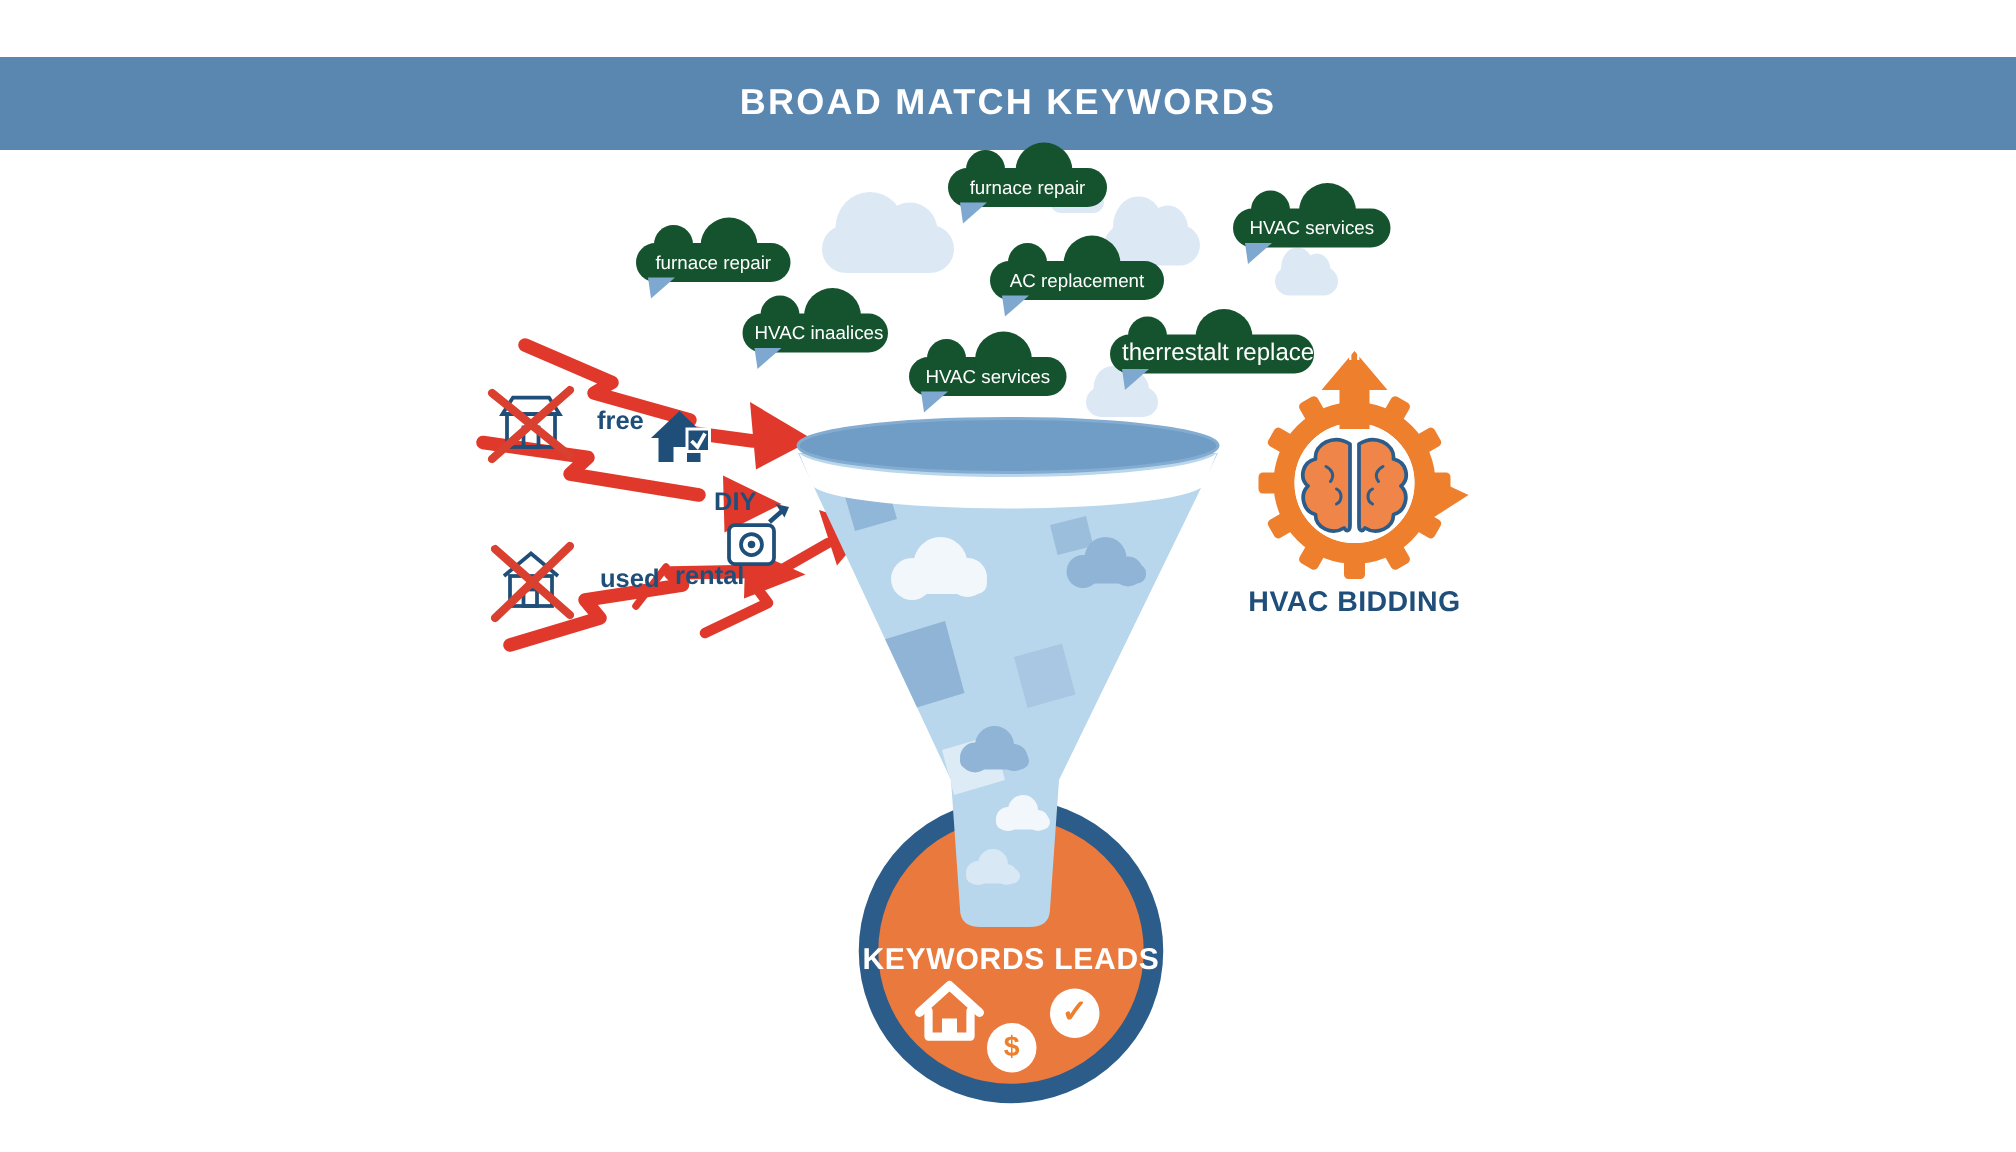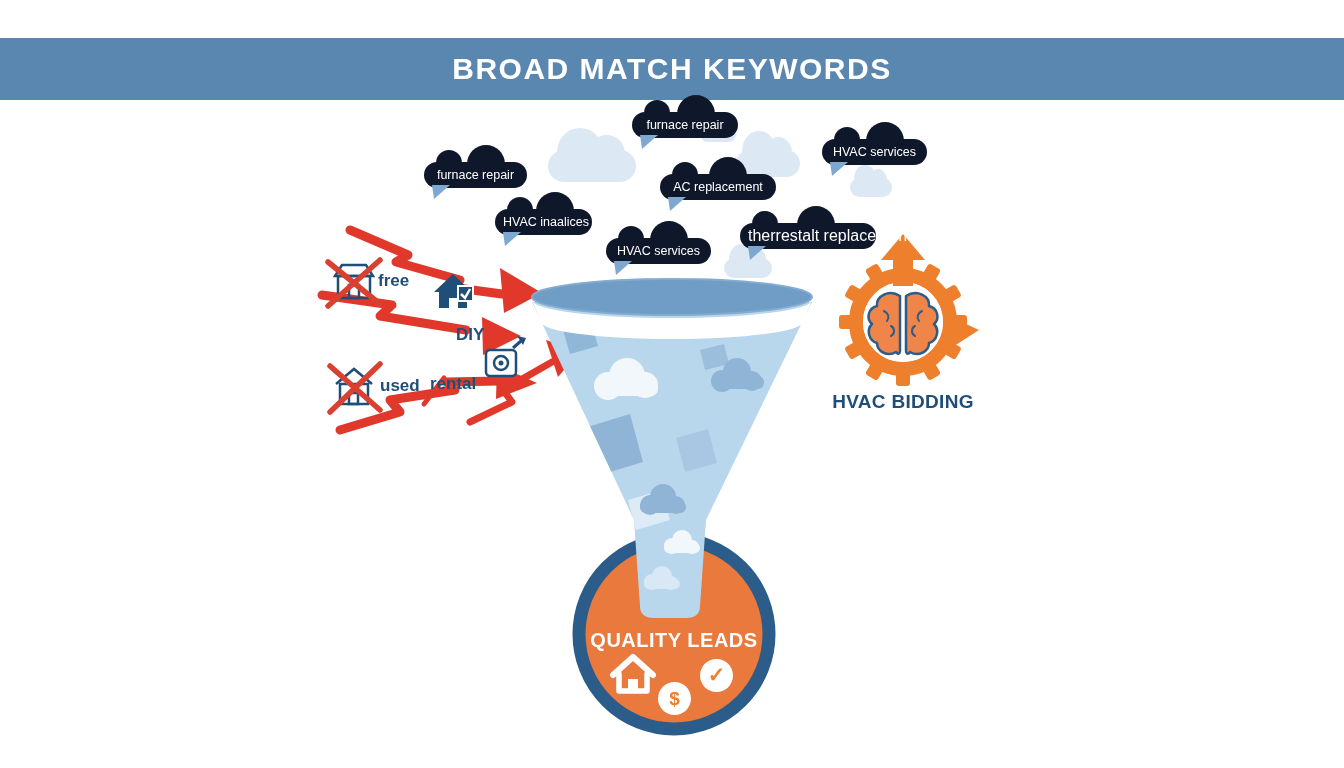--- a/index.html
+++ b/index.html
@@ -2,61 +2,61 @@
 <html><head>
 <meta charset="utf-8">
 <style>
   * { margin:0; padding:0; box-sizing:border-box; }
   html,body { width:1344px; height:768px; }
   body { font-family:"Liberation Sans", sans-serif; background:#ffffff; overflow:hidden; }
   .stage { position:relative; width:1344px; height:768px; background:#ffffff; overflow:hidden; }
 
   
   .header-bar { position:absolute; left:0; top:38px; width:1344px; height:62px; background:#5a87b0; z-index:3; }
-  .header-title { width:100%; text-align:center; line-height:62px; font-size:30px; font-weight:bold;
+  .header-title { width:100%; text-align:center; line-height:62px; font-size:24px; font-weight:bold;
                   color:#ffffff; letter-spacing:1.5px; }
 
   
   .art { position:absolute; left:0; top:0; width:1344px; height:768px; z-index:1; }
 
   
   .pcloud { position:absolute; background:#dce9f5; border-radius:999px; z-index:2; }
   .pcloud::before { content:""; position:absolute; background:inherit; border-radius:50%;
                     width:52%; height:150%; left:10%; top:-70%; }
   .pcloud::after  { content:""; position:absolute; background:inherit; border-radius:50%;
                     width:42%; height:120%; left:46%; top:-48%; }
   .p1 { left:548px; top:150px; width:88px; height:32px; }
   .p2 { left:736px; top:150px; width:64px; height:27px; }
   .p3 { left:850px; top:178px; width:42px; height:19px; }
   .p4 { left:724px; top:258px; width:48px; height:20px; }
   .p5 { left:700px; top:127px; width:36px; height:15px; }
 
   
-  .cloud { position:absolute; background:#0f172a; color:#ffffff; border-radius:14px;
+  .cloud { position:absolute; background:#14532d; color:#ffffff; border-radius:14px;
            height:26px; line-height:26px; text-align:center; font-size:12.5px; z-index:4; }
   .cloud i { position:absolute; display:block; }
   .cloud .b1 { left:12px; top:-12px; width:26px; height:26px; border-radius:50%; background:inherit; }
   .cloud .b2 { left:42%; top:-17px; width:38px; height:38px; border-radius:50%; background:inherit; }
   .cloud .tail { left:8px; bottom:-11px; width:0; height:0;
                  border-left:2px solid transparent; border-right:16px solid transparent;
                  border-top:14px solid #7fa8d0; }
   .cloud span { position:relative; z-index:2; display:block; padding:0 8px; white-space:nowrap; }
   .c0 { left:632px; top:112px; width:106px; }
   .c1 { left:822px; top:139px; width:105px; }
   .c2 { left:424px; top:162px; width:103px; }
   .c3 { left:660px; top:174px; width:116px; }
   .c4 { left:495px; top:209px; width:97px;  }
   .c5 { left:606px; top:238px; width:105px; }
   .c6 { left:740px; top:223px; width:136px; font-size:16px; }
 
   
   .ovl { position:absolute; z-index:5; color:#1f4e79; }
   .neg-title { left:328px; top:315px; width:114px; text-align:center;
                font-size:19px; line-height:21px; font-weight:bold; letter-spacing:0.3px; }
-  .term { font-size:17px; font-weight:600; }
+  .term { font-size:17px; font-weight:600;margin-left:20px; }
   .t-free   { left:378px; top:271px; }
   .t-diy    { left:456px; top:325px; }
   .t-used   { left:380px; top:376px; }
   .t-rental { left:430px; top:374px; }
   .smart-label { left:823px; top:391px; width:160px; text-align:center;
                  font-size:19px; font-weight:bold; letter-spacing:0.3px; }
   .leads-label { left:574px; top:629px; width:200px; text-align:center;
                  font-size:20px; font-weight:bold; color:#ffffff; letter-spacing:0.5px; }
   .badge { position:absolute; z-index:6; width:33px; height:33px; border-radius:50%; background:#ffffff;
            color:#ee7f2d; text-align:center; font-weight:bold; }
@@ -264,17 +264,17 @@
     <span>therrestalt replacement</span>
   </div>
 
   <div class="ovl term t-free">free</div>
   <div class="ovl term t-diy">DIY</div>
   <div class="ovl term t-used">used</div>
   <div class="ovl term t-rental">rental</div>
 
   <div class="ovl smart-label">HVAC BIDDING</div>
 
-  <div class="ovl leads-label">QUALITY LEADS</div>
+  <div class="ovl leads-label">KEYWORDS LEADS</div>
   <div class="badge dollar-badge">$</div>
   <div class="badge check-badge">✓</div>
 
 </div>
 
 </body></html>

